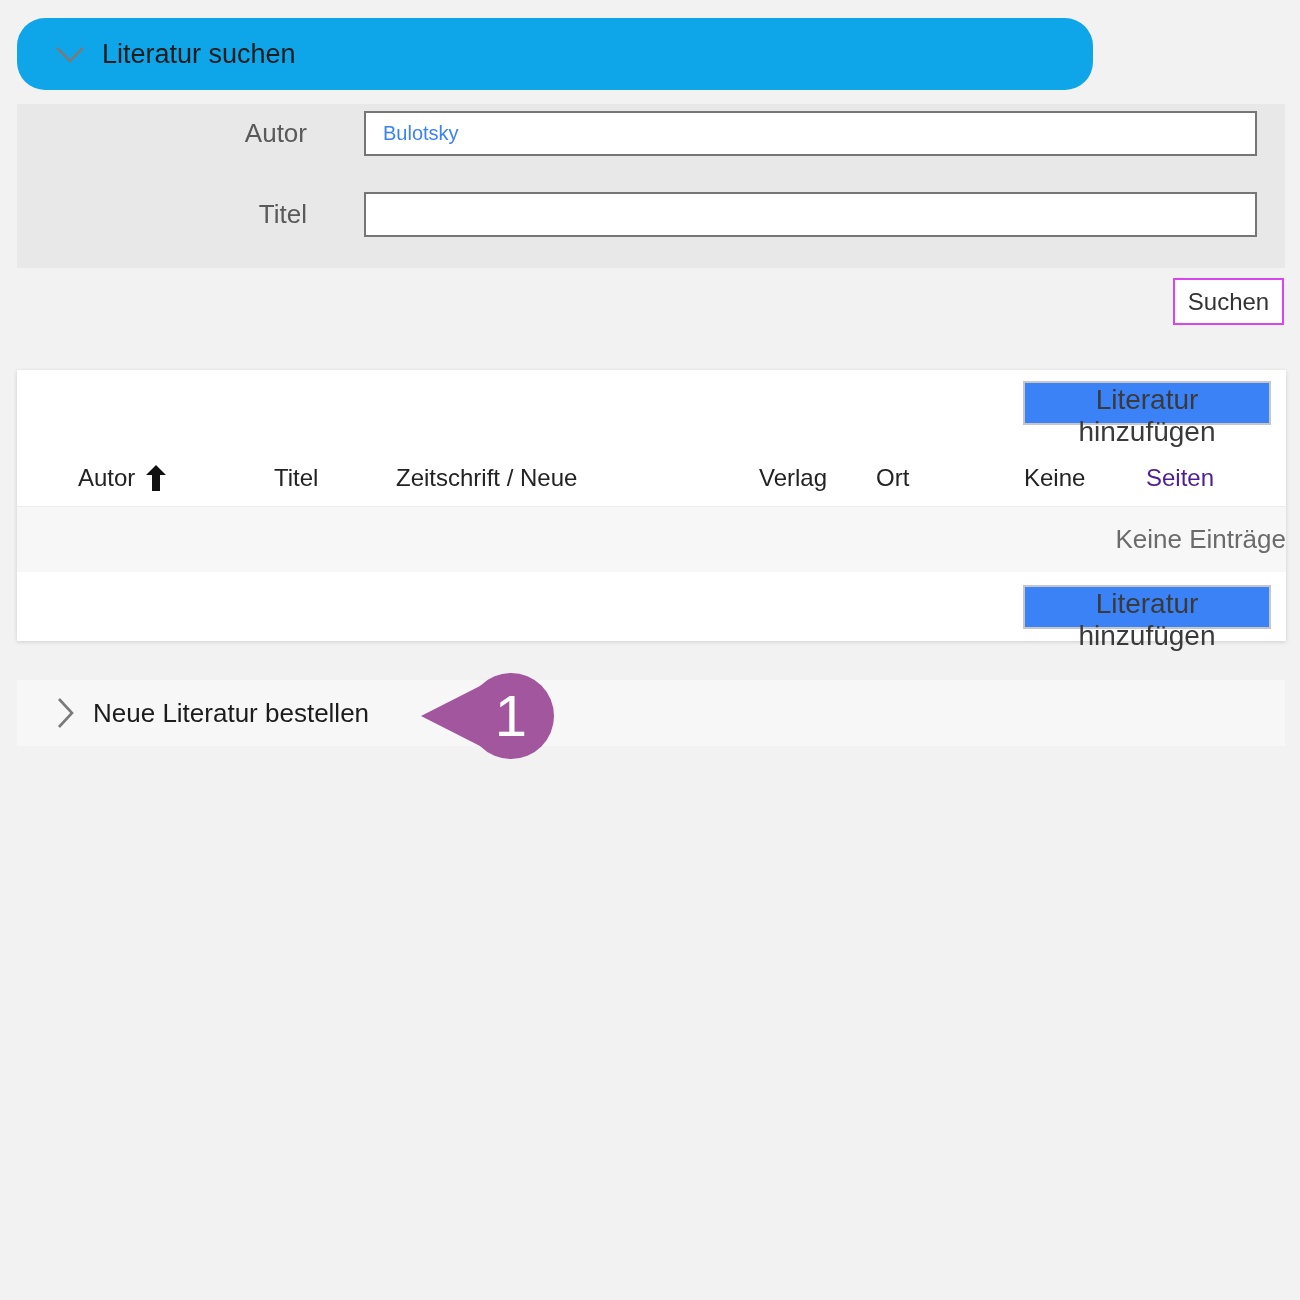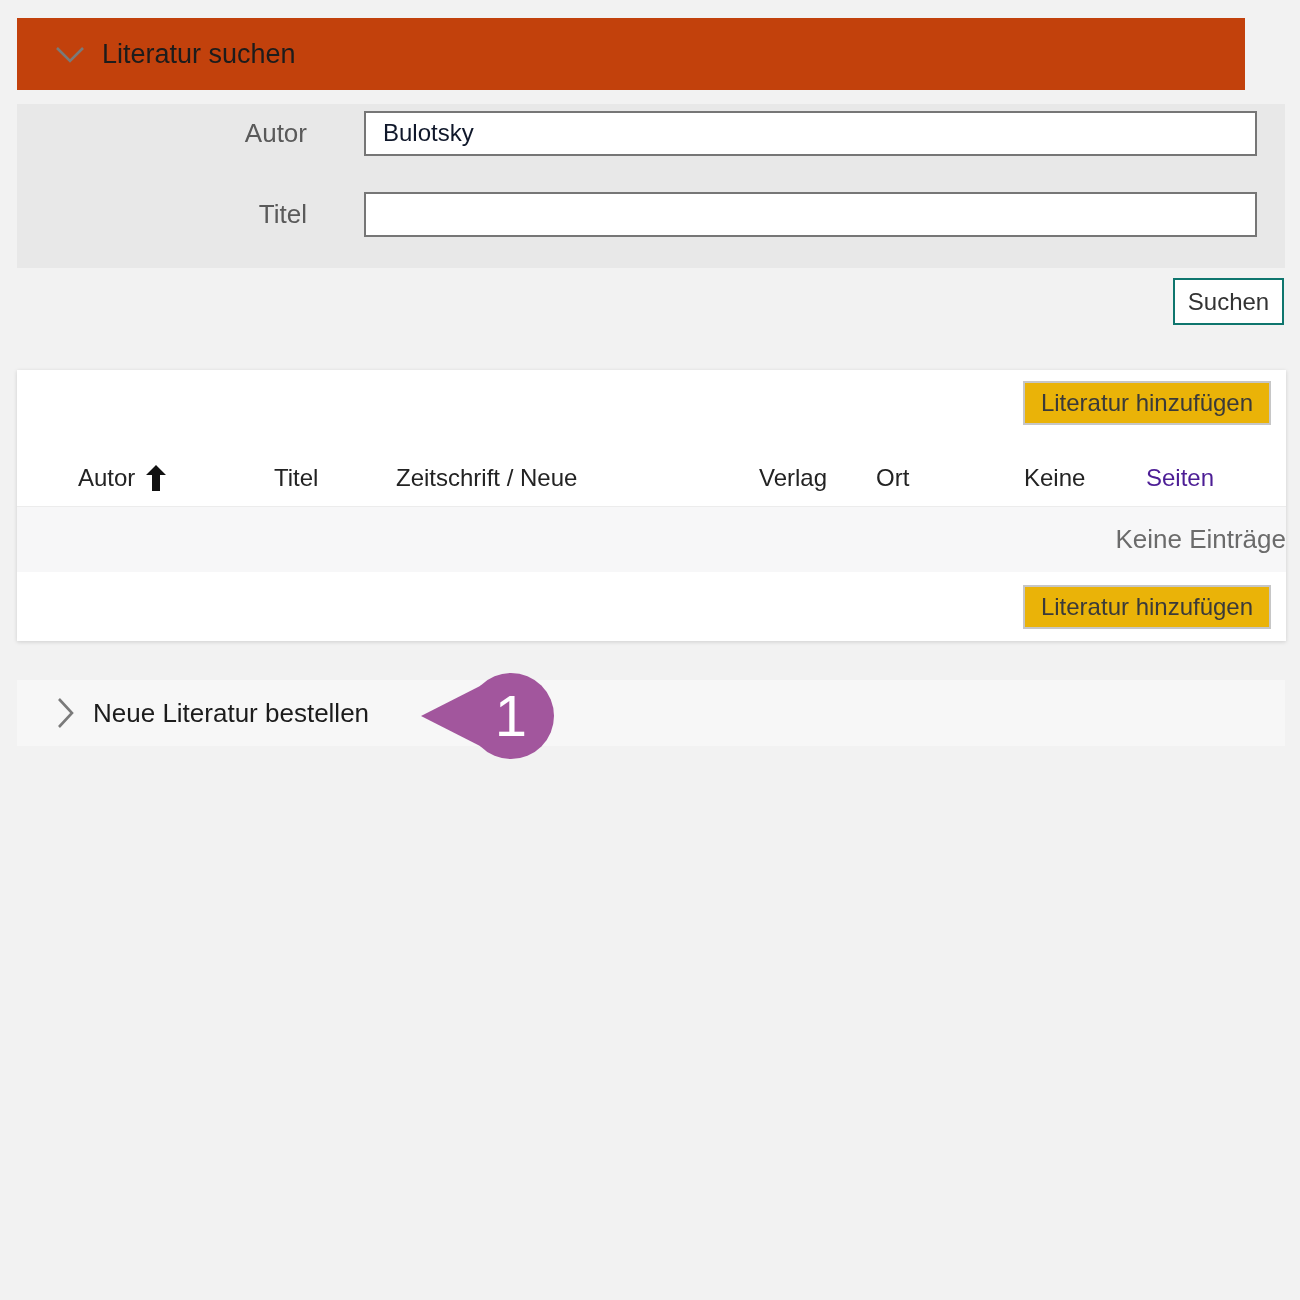--- a/index.html
+++ b/index.html
@@ -14,25 +14,26 @@
     position: relative;
     width: 1300px;
     height: 1300px;
     overflow: hidden;
   }
 
   
   #search-header {
     position: absolute;
     left: 17px; top: 18px;
-    width: 1228px; height: 72px;
-    background: #c2410c;
+    width: 1076px; height: 72px;
+    background: #0ea5e9;
     display: flex;
     align-items: center;
     cursor: pointer;
+    border-radius: 28px;
   }
   #search-header .chev { margin-left: 38px; display: block; }
   #search-header .title {
     margin-left: 17px;
     font-size: 27px;
     color: #1c1c1c;
   }
 
   
   #search-form {
@@ -49,56 +50,56 @@
     width: 290px;
     text-align: right;
     font-size: 26px;
     color: #5a5a5a;
   }
   .form-input {
     margin-left: 57px;
     width: 893px; height: 45px;
     border: 2px solid #767676;
     background: #ffffff;
-    font-size: 24px;
-    color: #0f172a;
+    font-size: 20px;
+    color: #3b82f6;
     padding: 0 17px;
     box-sizing: border-box;
     font-family: "Liberation Sans", sans-serif;
     outline: none;
   }
 
   
   #suchen-btn {
     position: absolute;
     left: 1173px; top: 278px;
     width: 111px; height: 47px;
     background: #ffffff;
-    border: 2px solid #0f766e;
+    border: 2px solid #d946ef;
     font-size: 24px;
     color: #333333;
     font-family: "Liberation Sans", sans-serif;
     cursor: pointer;
   }
 
   
   #results-panel {
     position: absolute;
     left: 17px; top: 370px;
     width: 1269px; height: 271px;
     background: #ffffff;
     box-shadow: 0 1px 4px rgba(0,0,0,0.15);
   }
   .add-btn {
     position: absolute;
     left: 1006px;
     width: 248px; height: 44px;
-    background: #eab308;
+    background: #3b82f6;
     border: 2px solid #c6c6c6;
-    font-size: 24px;
+    font-size: 28px;
     color: #3a3a3a;
     font-family: "Liberation Sans", sans-serif;
     cursor: pointer;
   }
   #add-btn-top { top: 11px; }
   #add-btn-bottom { top: 215px; }
 
   .col-header {
     position: absolute;
     top: 94px;

